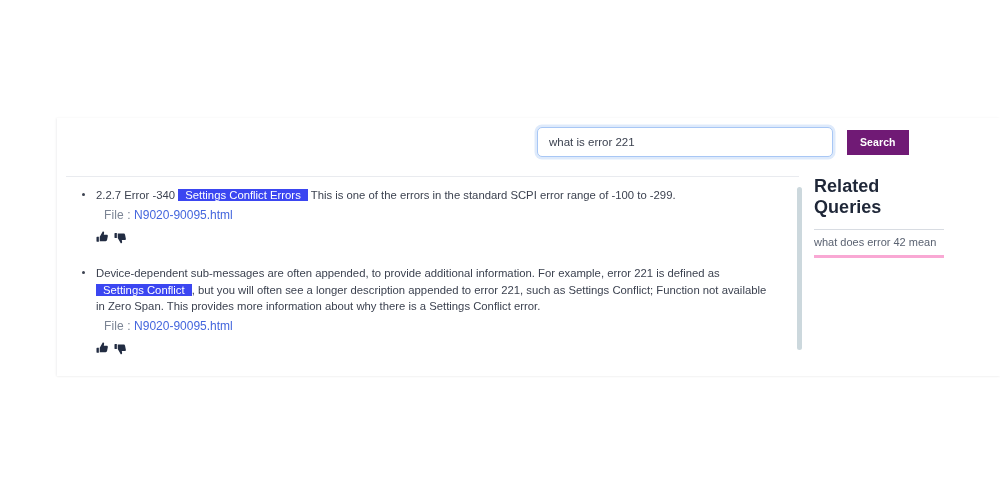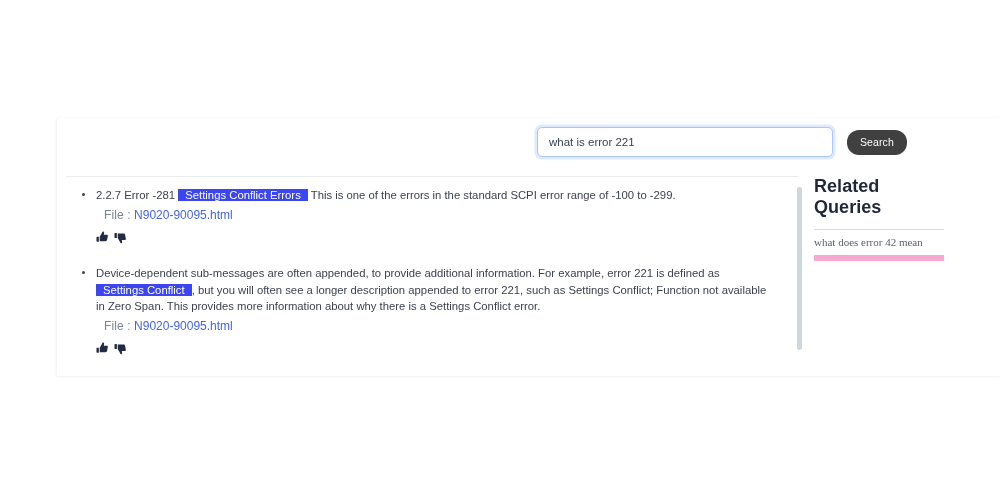--- a/index.html
+++ b/index.html
@@ -57,26 +57,26 @@
     background: #ffffff;
     outline: none;
     box-shadow: 0 0 0 2.5px rgba(147, 185, 243, 0.30);
   }
   .search-input::placeholder { color: #9aa2b1; }
 
   .search-button {
     height: 25px;
     padding: 0 13px;
     border: none;
-    border-radius: 12px;
-    background: #404040;
+    border-radius: 0;
+    background: #701a75;
     color: #ffffff;
     font-family: "Liberation Sans", sans-serif;
     font-size: 10.5px;
-    font-weight: 400;
+    font-weight: 700;
     letter-spacing: 0.1px;
     cursor: pointer;
     line-height: 25px;
   }
 
   
   .results-col {
     position: absolute;
     left: 9px;
     top: 58px;
@@ -200,22 +200,21 @@
   }
   .related-item {
     font-size: 11px;
     color: #5a6271;
     padding: 6px 0 7px 0;
     border-top: 1px solid #d8dce2;
     cursor: pointer;
     white-space: nowrap;
   }
   .related-item:last-child {
-    border-bottom: 6px solid #f9a8d4;
-    font-family: Liberation Serif, serif;
+    border-bottom: 3px solid #f9a8d4;
   }
 </style>
 </head>
 <body>
 
 <div class="page">
 
   <div class="app-surface">
 
     <div class="search-row">
@@ -224,21 +223,21 @@
     </div>
 
     <div class="results-col">
       <div class="section-rule"></div>
 
       <div class="results-scrollarea">
         <ul class="results-list">
 
           <li class="result-item">
             <div class="result-text">
-              <span>2.2.7 Error -281 </span><span class="hl">Settings Conflict Errors</span><span> This is one of the errors in the standard SCPI error range of -100 to -299.</span>
+              <span>2.2.7 Error -340 </span><span class="hl">Settings Conflict Errors</span><span> This is one of the errors in the standard SCPI error range of -100 to -299.</span>
             </div>
             <div class="file-line">
               <span>File :</span>
               <a class="file-link" href="#">N9020-90095.html</a>
             </div>
             <div class="vote-row">
               <span class="vote-icon">
                 <svg width="13" height="13" viewBox="0 0 16 16" fill="currentColor">
                   <path d="M1.2 7.2h2.3v6.1H1.2a.6.6 0 0 1-.6-.6V7.8a.6.6 0 0 1 .6-.6z"></path>
                   <path d="M4.6 7.1 8.1.9c.2-.4.7-.5 1.1-.3.6.3.9 1 .8 1.7l-.4 2.3h3.6c.9 0 1.6.8 1.4 1.7l-1 4.9c-.2.8-.9 1.4-1.7 1.4H4.6V7.1z"></path>

